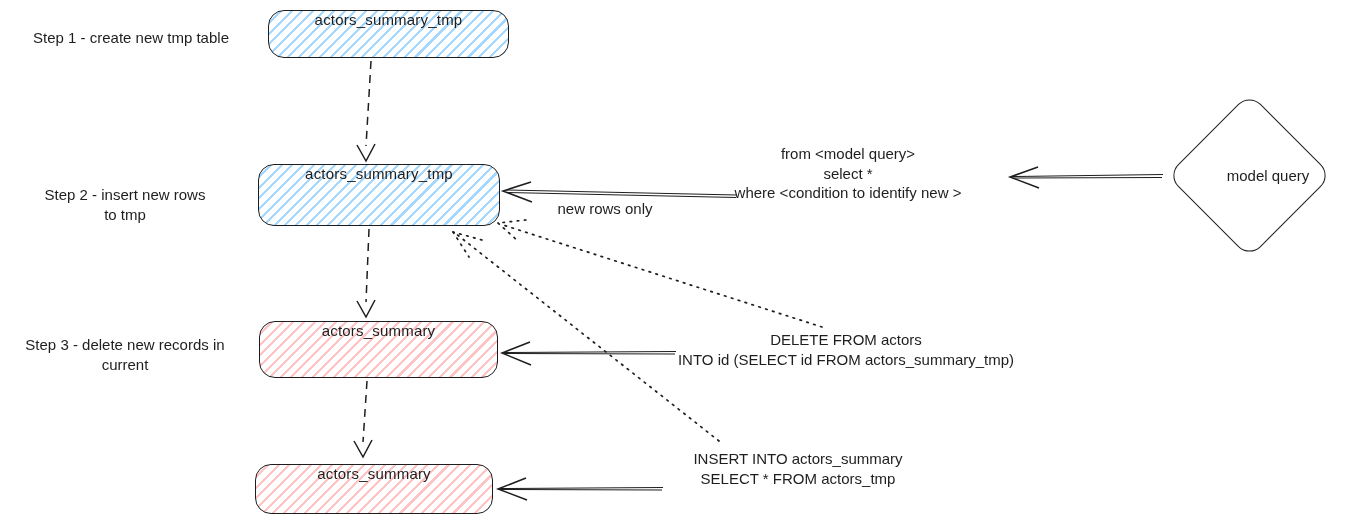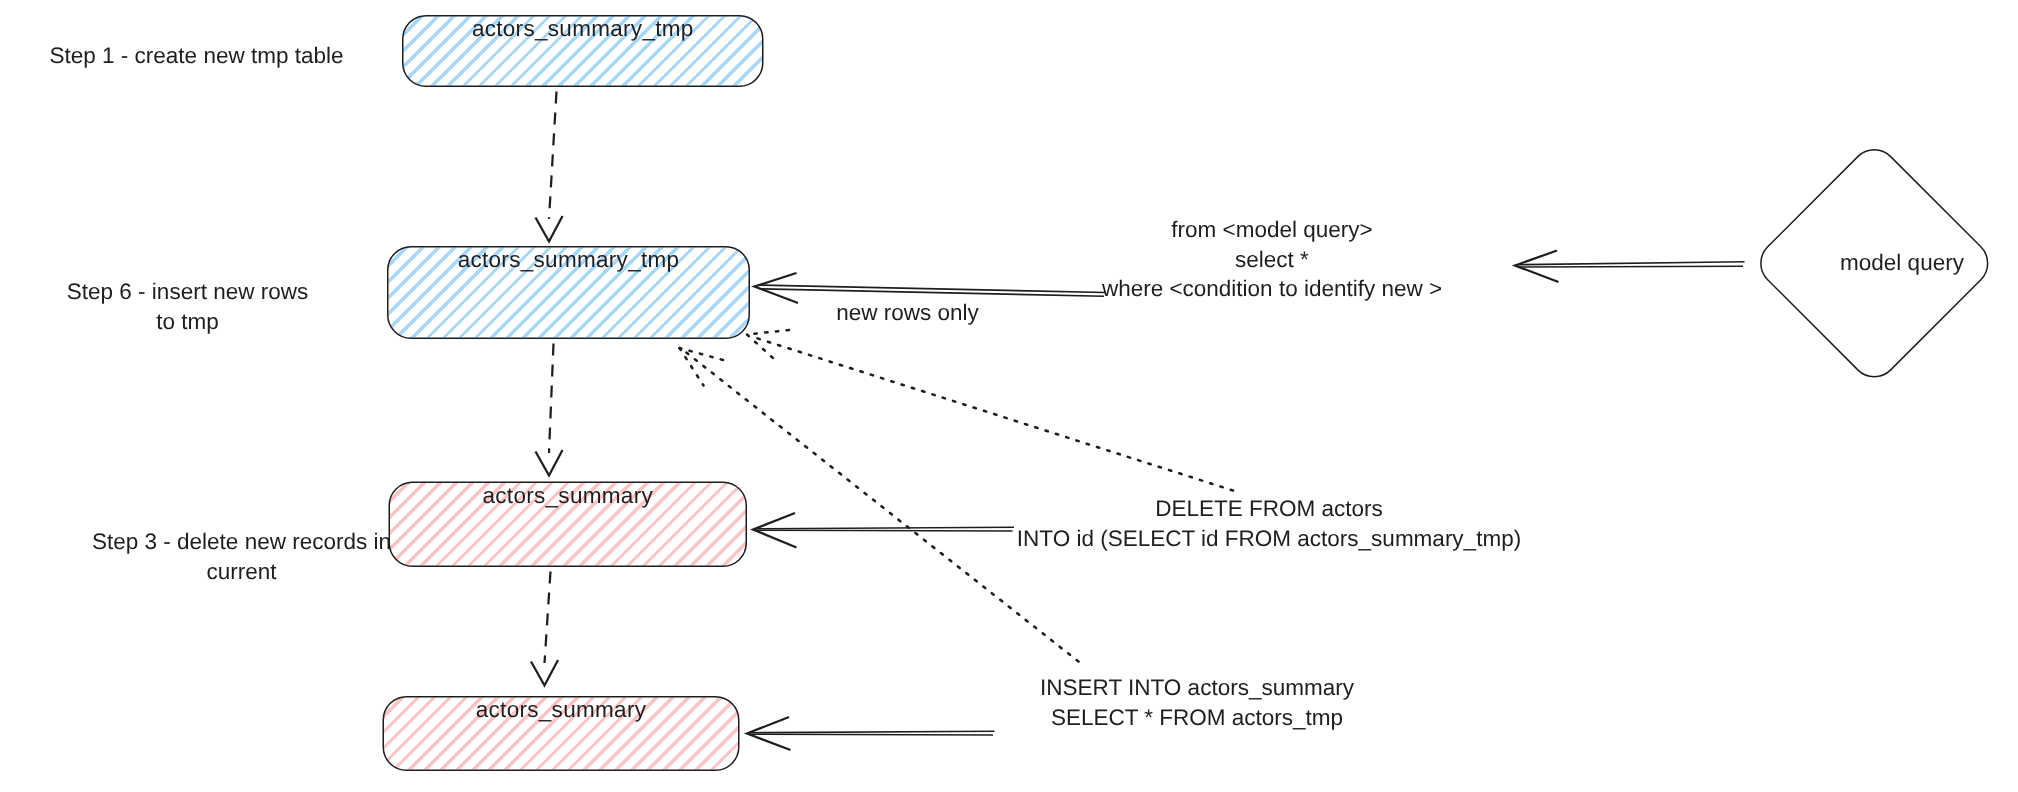--- a/index.html
+++ b/index.html
@@ -109,24 +109,24 @@
       <path class="dot" d="M719 441 L455 233"></path>
       <path class="dot" d="M482 240 L453 232"></path>
       <path class="dot" d="M453 232 L469 257"></path>
     </g>
   </svg>
 
   <div class="lbl" style="left:131px;top:28px;">
     <div>Step 1 - create new tmp table</div>
   </div>
   <div class="lbl" style="left:125px;top:185px;">
-    <div>Step 6 - insert new rows</div>
+    <div>Step 2 - insert new rows</div>
     <div>to tmp</div>
   </div>
-  <div class="lbl" style="left:125px;top:352px;margin-left:36px;">
+  <div class="lbl" style="left:125px;top:335px;">
     <div>Step 3 - delete new records in</div>
     <div>current</div>
   </div>
   <div class="lbl" style="left:130px;top:477px;">
   </div>
 
   <div class="node blue" style="left:268px;top:10px;width:241px;height:48px;">
     <span>actors_summary_tmp</span>
   </div>
   <div class="node blue" style="left:258px;top:164px;width:242px;height:62px;">

